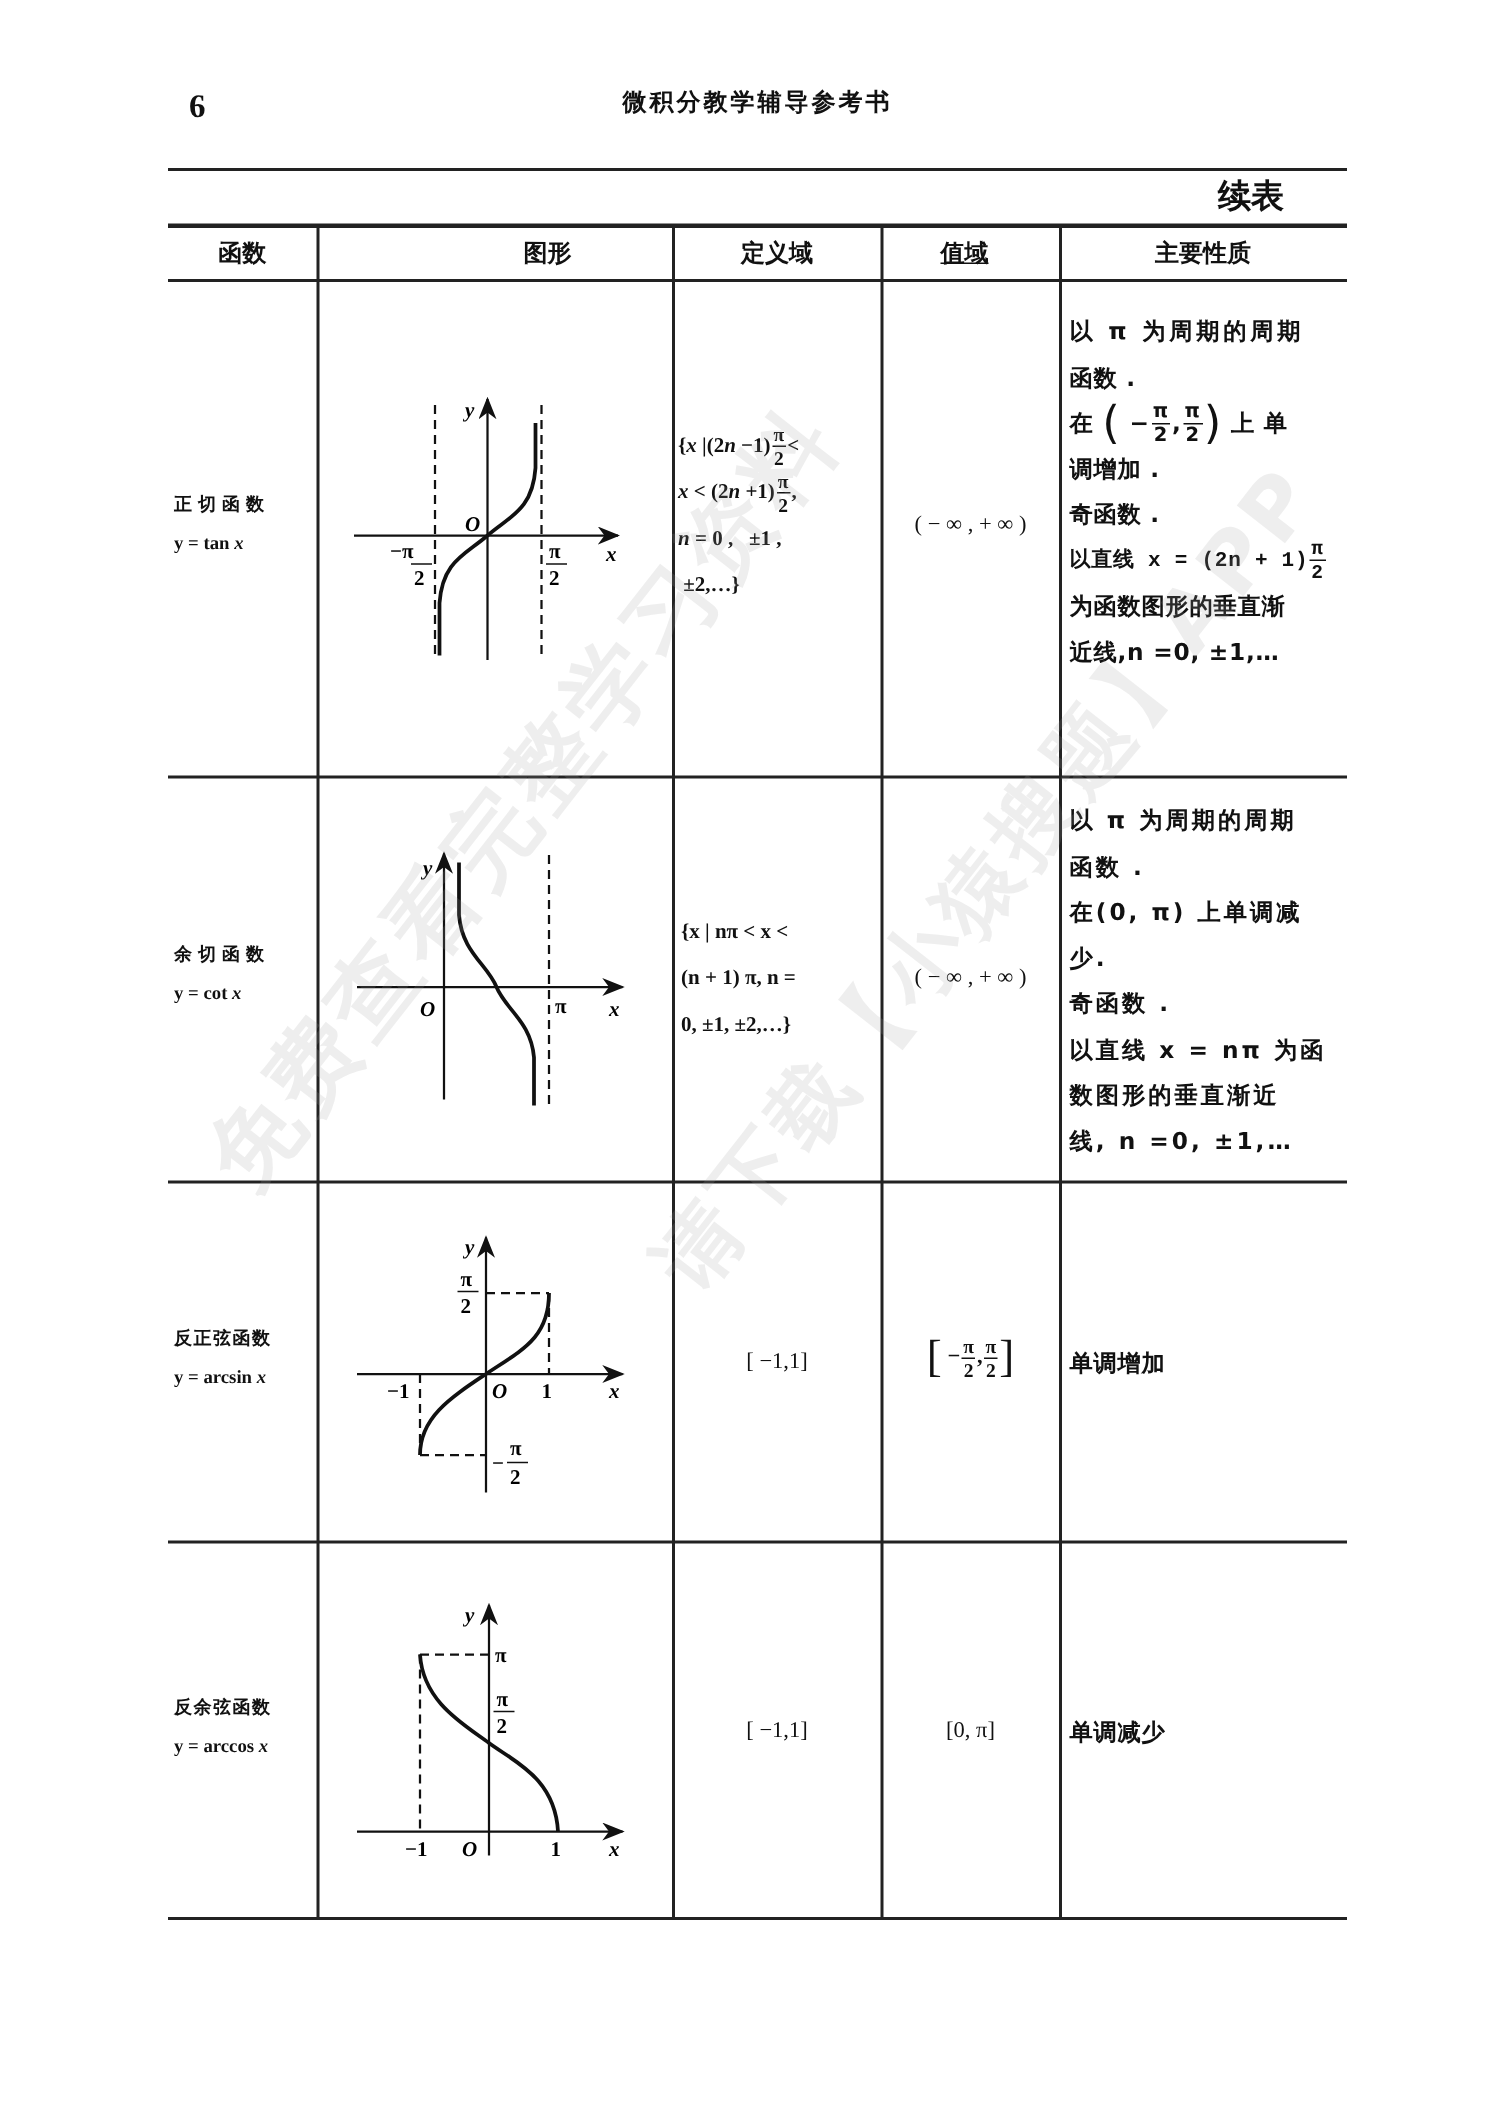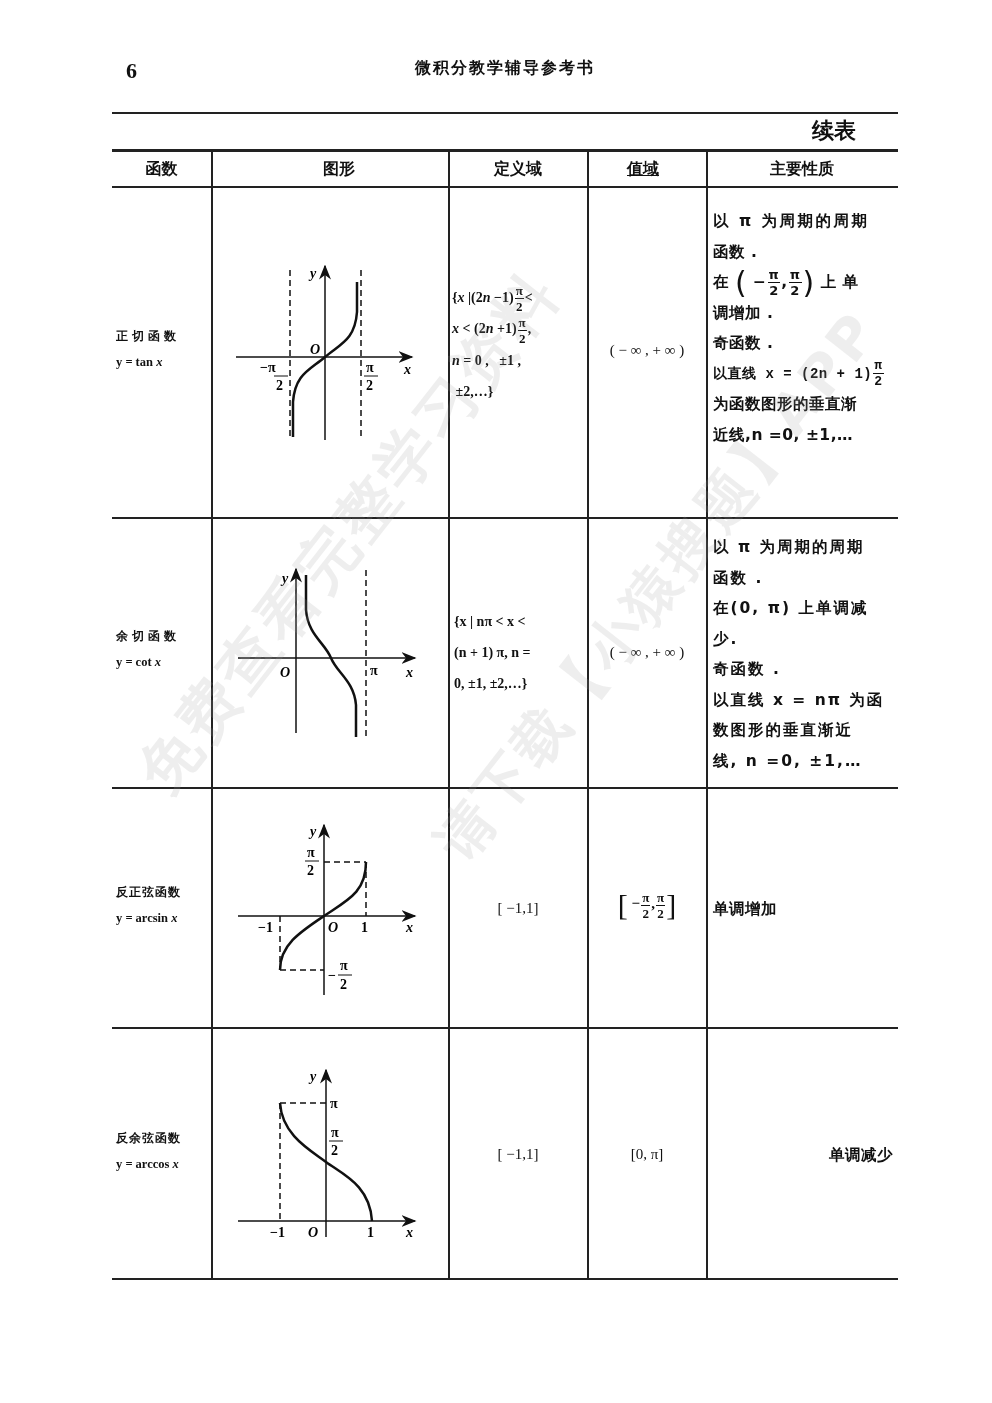--- a/index.html
+++ b/index.html
@@ -63,21 +63,21 @@
   <div class="hline" style="top:787px;height:1.5px;"></div>
   <div class="hline" style="top:1027px;height:1.5px;"></div>
   <div class="hline" style="top:1278px;height:2px;"></div>
 
   <div class="vline" style="left:211px;top:150px;height:1129px;"></div>
   <div class="vline" style="left:448px;top:150px;height:1129px;"></div>
   <div class="vline" style="left:587px;top:150px;height:1129px;"></div>
   <div class="vline" style="left:706px;top:150px;height:1129px;"></div>
 
   <div class="hdr" style="left:112px;width:99px;">函数</div>
-  <div class="hdr" style="left:212px;width:254px;">图形</div>
+  <div class="hdr" style="left:212px;width:254px;padding-left:26px;">图形</div>
   <div class="hdr" style="left:449px;width:138px;">定义域</div>
   <div class="hdr" style="left:588px;width:110px;text-decoration:underline;">值域</div>
   <div class="hdr" style="left:707px;width:190px;">主要性质</div>
 </div>
 
 <div>
   <div class="fname" style="top:328px;">
     <div class="cn" style="letter-spacing:4px;">正切函数</div>
     <div class="eq"><span>y = tan </span><i>x</i></div>
   </div>
@@ -217,17 +217,17 @@
     <text x="40" y="172">−1</text>
     <text x="137" y="172">1</text>
     <text x="100" y="43">π</text>
     <text x="101" y="72">π</text>
     <line x1="99" y1="76" x2="113" y2="76" stroke="#111" stroke-width="1"></line>
     <text x="101" y="90">2</text>
   </svg>
 
   <div class="cell-center" style="left:449px;top:1146px;width:138px;">[ −1,1]</div>
   <div class="cell-center" style="left:588px;top:1146px;width:118px;">[0, π]</div>
-  <div class="prop" style="top:1140px;text-align:right;">单调减少</div>
+  <div class="prop" style="top:1140px;">单调减少</div>
 </div>
 
 <div class="watermark">免费查看完整学习资料</div>
 <div class="watermark2">请下载【小猿搜题】APP</div>
 
 </body></html>

